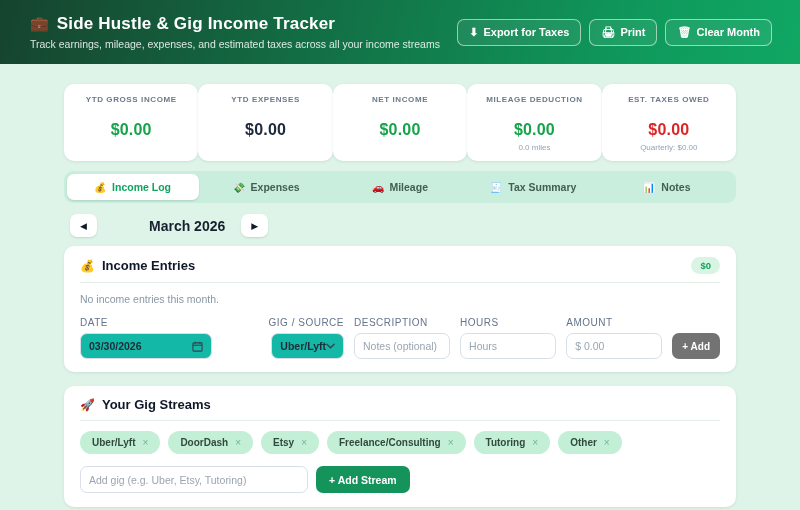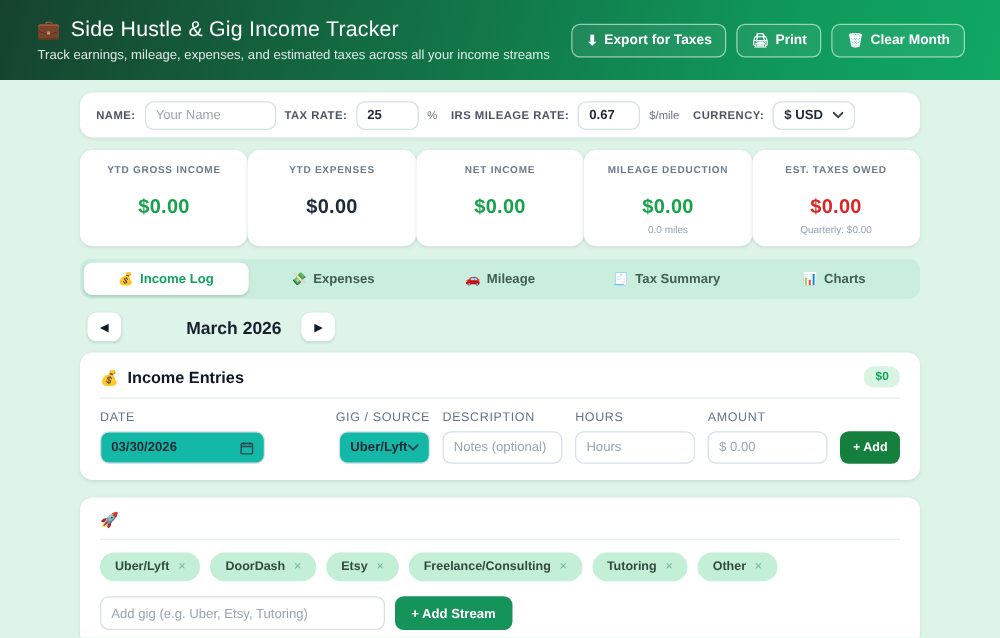--- a/index.html
+++ b/index.html
@@ -11,21 +11,21 @@
   }
   
   .header {
     height: 64px;
     background: linear-gradient(105deg, #16432e 0%, #0f9a5c 80%, #10a763 100%);
     display: flex; align-items: center; justify-content: space-between;
     padding: 0 28px 0 30px;
   }
   .header-left .title-row { display: flex; align-items: center; gap: 8px; }
   .app-icon { font-size: 15px; }
-  .app-title { color: #ffffff; font-size: 17px; font-weight: 400; letter-spacing: 0.2px; }
+  .app-title { color: #ffffff; font-size: 17px; font-weight: 700; letter-spacing: 0.2px; }
   .app-subtitle { color: rgba(255,255,255,0.85); font-size: 10.5px; margin-top: 4px; }
   .header-actions { display: flex; gap: 8px; }
   .hbtn {
     background: rgba(255,255,255,0.07);
     border: 1px solid rgba(255,255,255,0.55);
     color: #ffffff; font-family: inherit;
     font-size: 11px; font-weight: 700;
     padding: 6px 11px; border-radius: 7px;
     display: flex; align-items: center; gap: 5px; cursor: pointer;
   }
@@ -114,21 +114,21 @@
     width: 100%;
   }
   .finput::placeholder { color: #9aa5b1; }
   .fake-input {
     border: 1.5px solid #d8dfe8; border-radius: 7px; height: 26px;
     padding: 4px 8px; display: flex; align-items: center; justify-content: space-between;
     font-size: 10.5px; font-weight: 600; color: #1f2937; cursor: pointer; background: #14b8a6;
   }
   .cal-icon { width: 11px; height: 11px; }
   .add-btn {
-    background: #15803d; color: #ffffff; border: none; border-radius: 7px;
+    background: #737373; color: #ffffff; border: none; border-radius: 7px;
     font-size: 10px; font-weight: 700; font-family: inherit; padding: 0 10px; height: 26px;
     cursor: pointer; white-space: nowrap;
   }
   
   .gig-card { margin-top: 14px; padding: 11px 16px 14px; margin-bottom: 16px; }
   .chips { display: flex; flex-wrap: wrap; gap: 8px; margin-top: 2px; }
   .chip {
     background: #c2efd6; border-radius: 999px; padding: 6px 12px;
     font-size: 10px; font-weight: 700; color: #32493d;
     display: flex; align-items: center; gap: 7px;
@@ -164,37 +164,20 @@
     </button>
     <button class="hbtn">
       <span class="bicon">🗑</span>
       <span>Clear Month</span>
     </button>
   </div>
 </div>
 
 <div class="main">
 
-  <div class="card settings">
-    <span class="slabel">NAME:</span>
-    <input class="tinput name-input" placeholder="Your Name" style="">
-    <span class="slabel">TAX RATE:</span>
-    <input class="tinput num-input" value="25" style="">
-    <span class="suffix">%</span>
-    <span class="slabel">IRS MILEAGE RATE:</span>
-    <input class="tinput num-input" value="0.67" style="">
-    <span class="suffix">$/mile</span>
-    <span class="slabel">CURRENCY:</span>
-    <div class="selectbox">
-      <span>$ USD</span>
-      <svg class="chev" viewBox="0 0 10 6">
-          <path d="M1 1l4 4 4-4" stroke="#374151" stroke-width="1.6" fill="none" stroke-linecap="round"></path>
-        </svg>
-    </div>
-  </div>
 
   <div class="stats">
     <div class="card stat-card">
       <div class="stat-label">YTD GROSS INCOME</div>
       <div class="stat-value green">$0.00</div>
     </div>
     <div class="card stat-card">
       <div class="stat-label">YTD EXPENSES</div>
       <div class="stat-value dark">$0.00</div>
     </div>
@@ -226,21 +209,21 @@
     <div class="tab">
       <span class="tab-icon">🚗</span>
       <span>Mileage</span>
     </div>
     <div class="tab">
       <span class="tab-icon">🧾</span>
       <span>Tax Summary</span>
     </div>
     <div class="tab">
       <span class="tab-icon">📊</span>
-      <span>Charts</span>
+      <span>Notes</span>
     </div>
   </div>
 
   <div class="month-nav">
     <button class="nav-btn">
       <span>◀</span>
     </button>
     <span class="month-title">March 2026</span>
     <button class="nav-btn">
       <span>▶</span>
@@ -249,20 +232,21 @@
 
   <div class="card section-card">
     <div class="section-head">
       <div class="section-title-wrap">
         <span class="section-icon">💰</span>
         <span class="section-title">Income Entries</span>
       </div>
       <span class="badge">$0</span>
     </div>
     <hr class="divider">
+    <div class="empty-msg">No income entries this month.</div>
     <div class="entry-form">
       <div class="fcol fcol-date">
         <span class="flabel">DATE</span>
         <div class="fake-input">
           <span>03/30/2026</span>
           <svg class="cal-icon" viewBox="0 0 12 12">
               <rect x="1" y="2" width="10" height="9" rx="1" fill="none" stroke="#374151" stroke-width="1.2"></rect>
               <line x1="3.5" y1="0.8" x2="3.5" y2="3" stroke="#374151" stroke-width="1.2"></line>
               <line x1="8.5" y1="0.8" x2="8.5" y2="3" stroke="#374151" stroke-width="1.2"></line>
               <line x1="1" y1="4.6" x2="11" y2="4.6" stroke="#374151" stroke-width="1.2"></line>
@@ -291,20 +275,21 @@
         <input class="finput" placeholder="$ 0.00" style="">
       </div>
       <button class="add-btn">+ Add</button>
     </div>
   </div>
 
   <div class="card section-card gig-card">
     <div class="section-head">
       <div class="section-title-wrap">
         <span class="section-icon">🚀</span>
+        <span class="section-title">Your Gig Streams</span>
       </div>
     </div>
     <hr class="divider">
     <div class="chips">
       <span class="chip">
         <span>Uber/Lyft</span>
         <span class="chip-x">×</span>
       </span>
       <span class="chip">
         <span>DoorDash</span>

